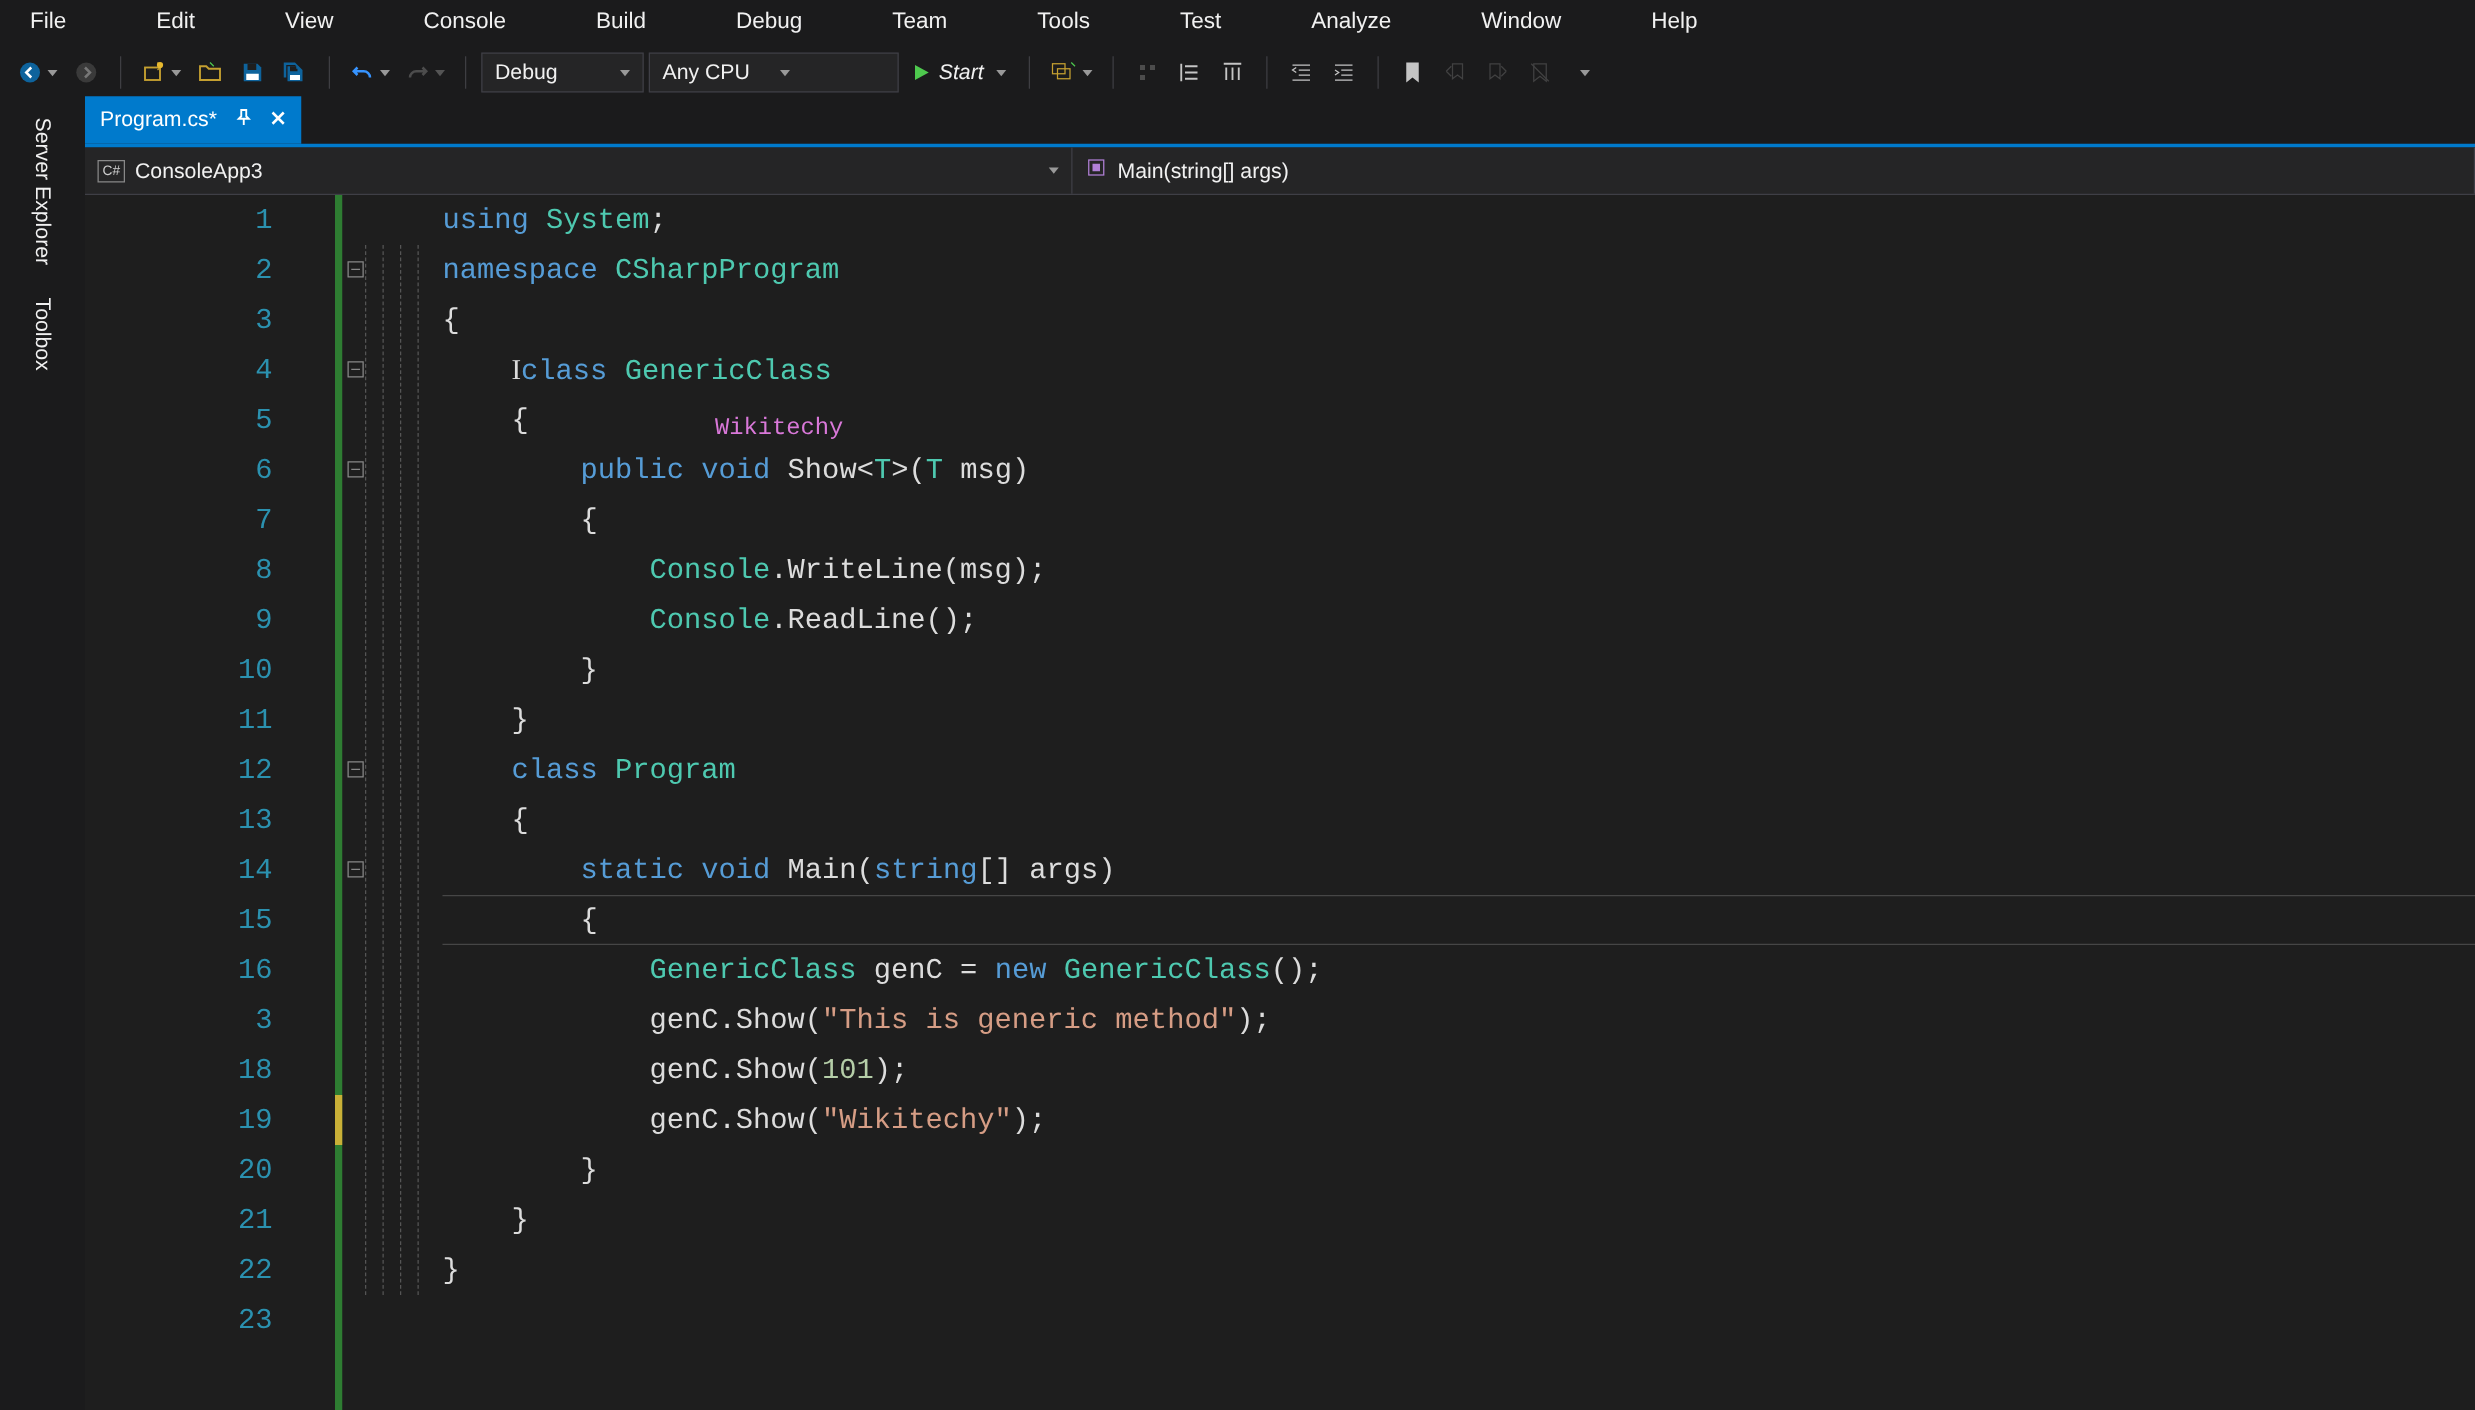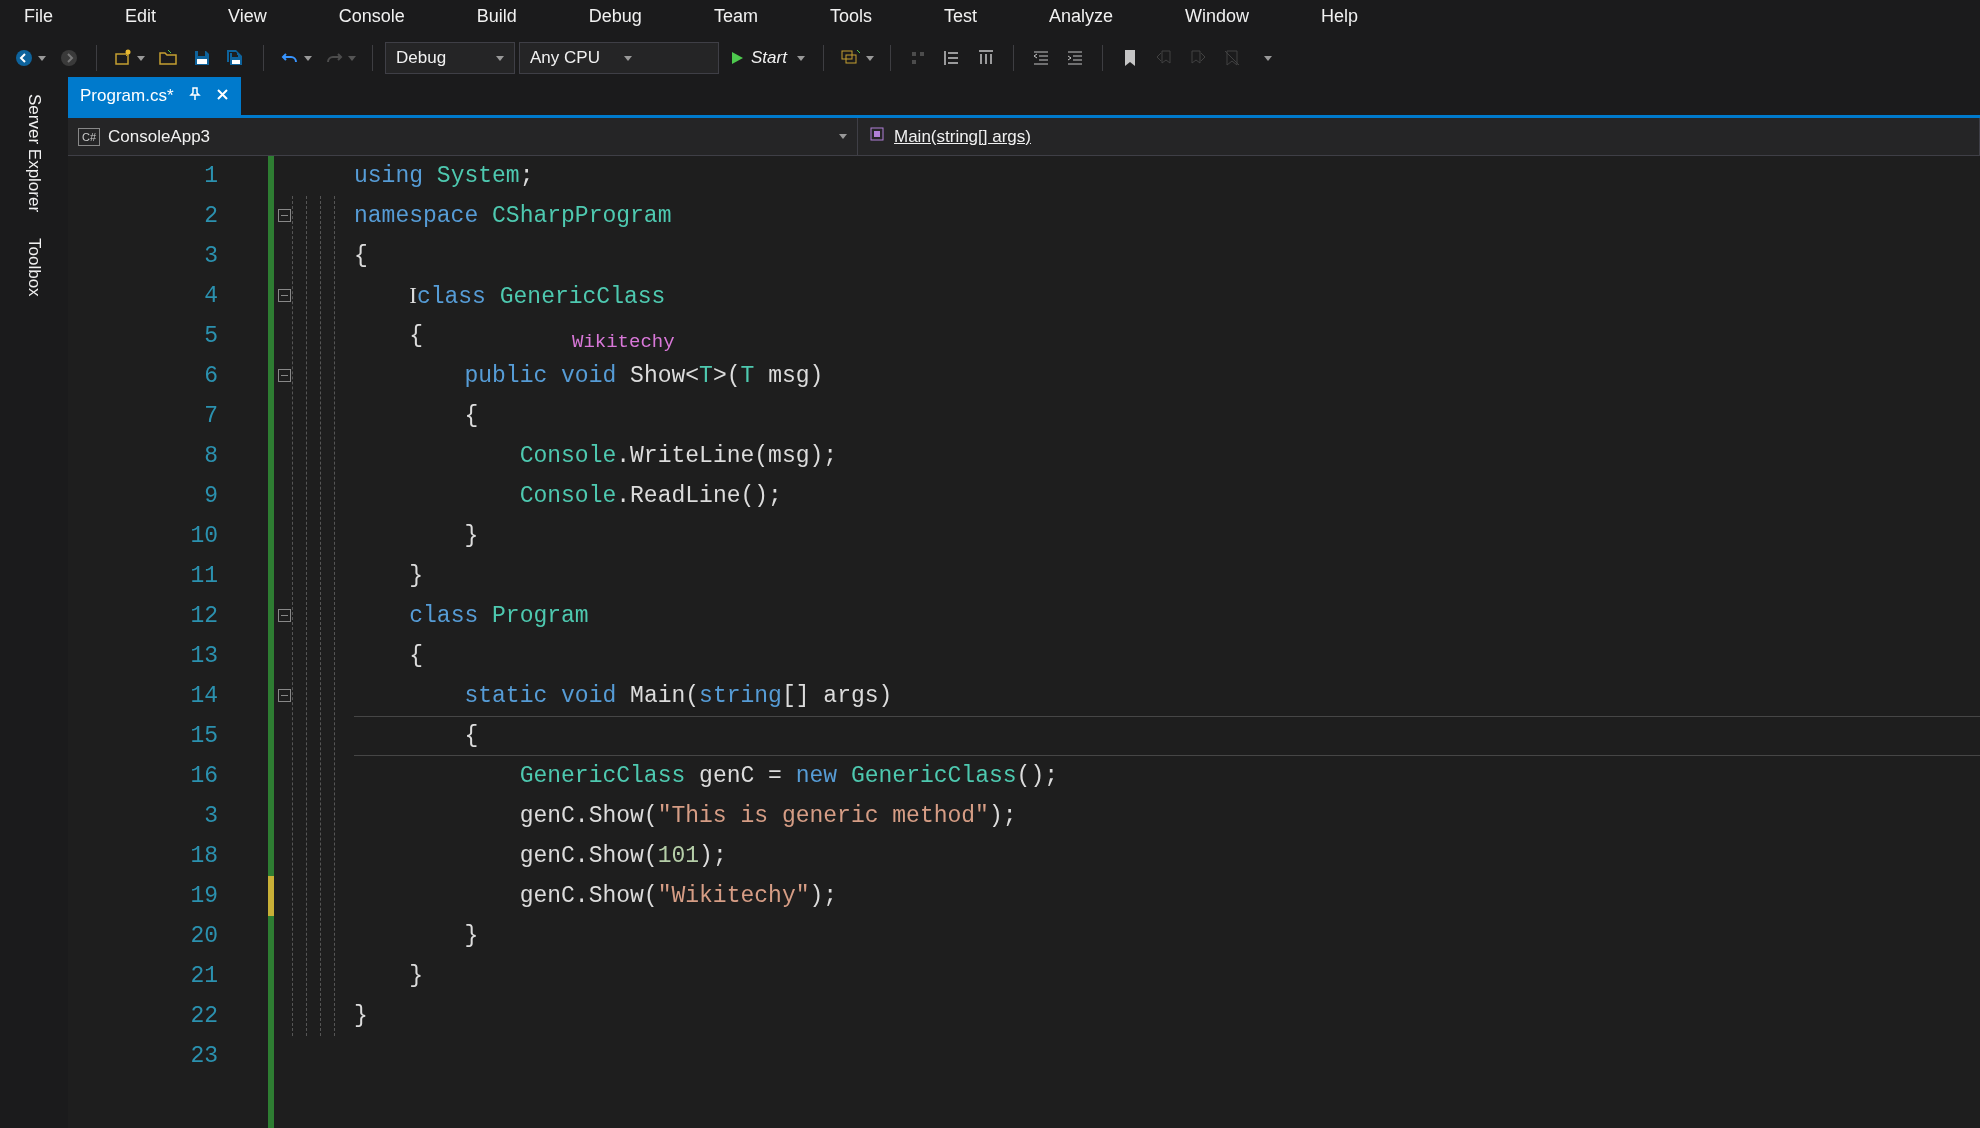--- a/index.html
+++ b/index.html
@@ -143,21 +143,21 @@
     align-items: center;
     border-right: 1px solid #3f3f46;
     padding: 0 10px;
     font-size: 17px;
     color: #f1f1f1;
     gap: 8px;
     position: relative;
   }
   .navcell.c1 { width: 790px; }
   .navcell.c2 { width: 790px; }
-  .navcell.c3 { flex: 1; text-decoration: underline; }
+  .navcell.c3 { flex: 1; }
   .navcell .caret { position: absolute; right: 10px; }
 
   
   .codearea {
     flex: 1;
     display: flex;
     background: #1e1e1e;
     font-family: Consolas, "Courier New", monospace;
     font-size: 23px;
     line-height: 40px;

